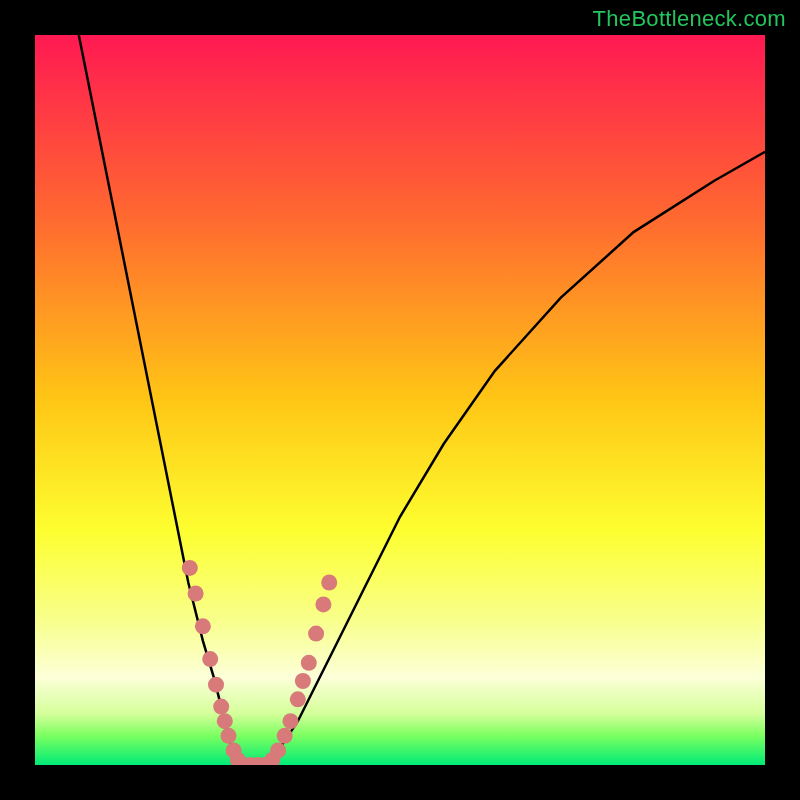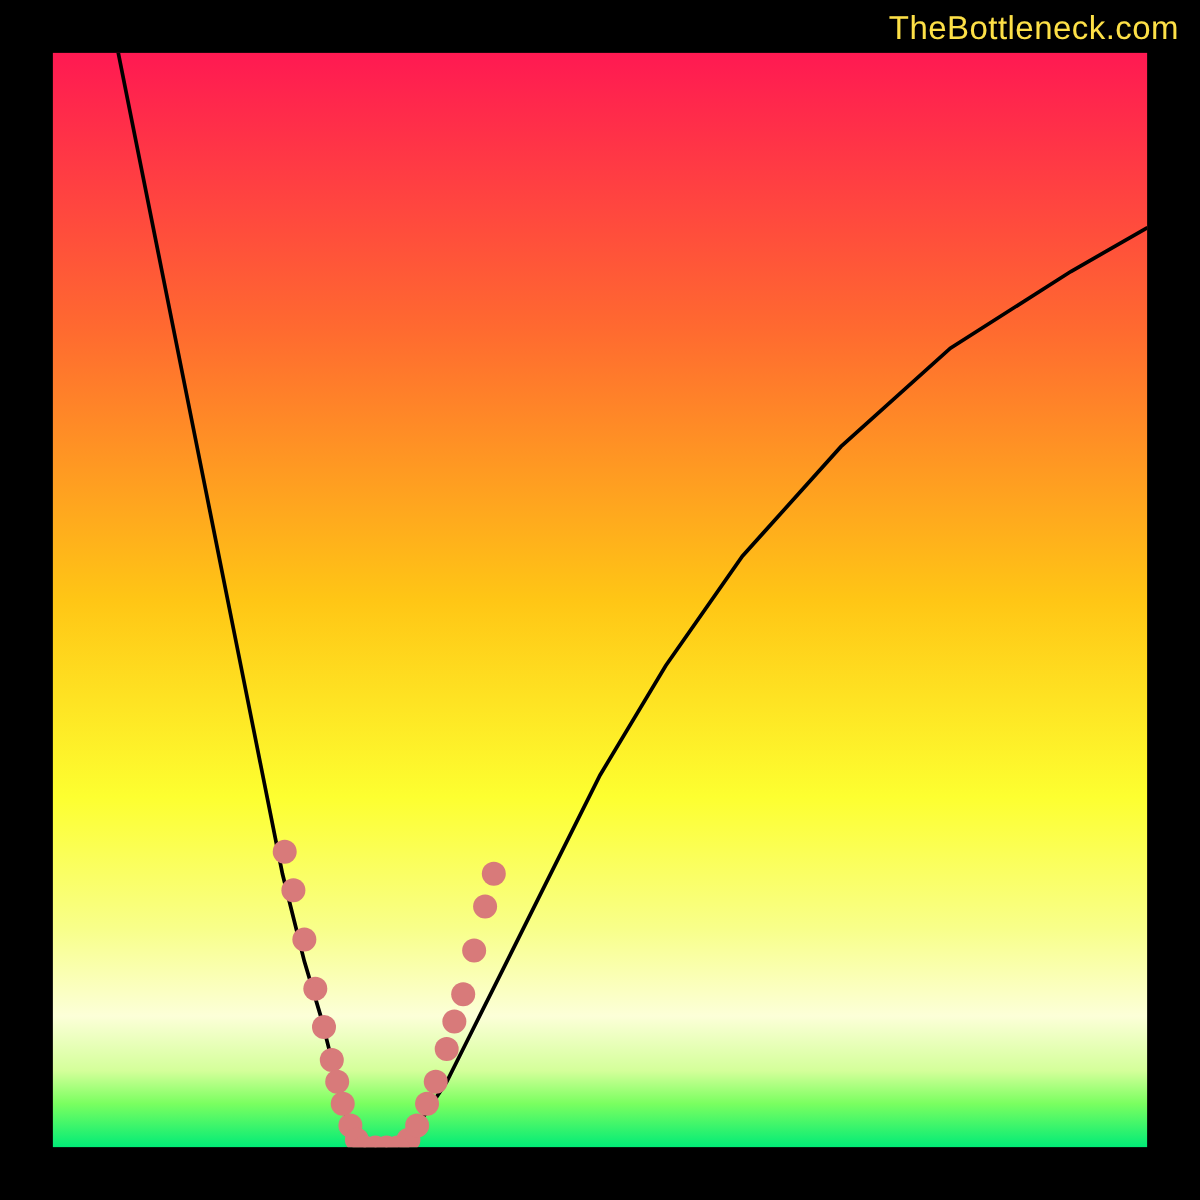--- a/index.html
+++ b/index.html
@@ -13,21 +13,21 @@
   }
   .chart-container {
     position: relative;
     width: 800px;
     height: 800px;
   }
   .watermark {
     position: absolute;
     top: 6px;
     right: 14px;
-    color: #fde047;
+    color: #22c55e;
     font-size: 22px;
     font-weight: 500;
     z-index: 10;
     letter-spacing: 0.3px;
   }
   .plot-area {
     position: absolute;
     left: 35px;
     top: 35px;
     width: 730px;

